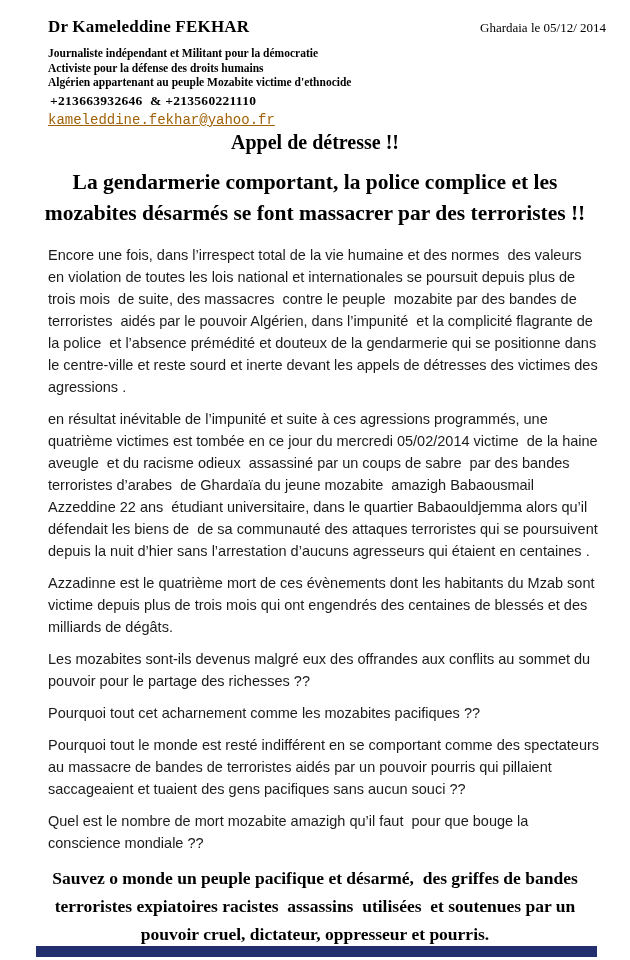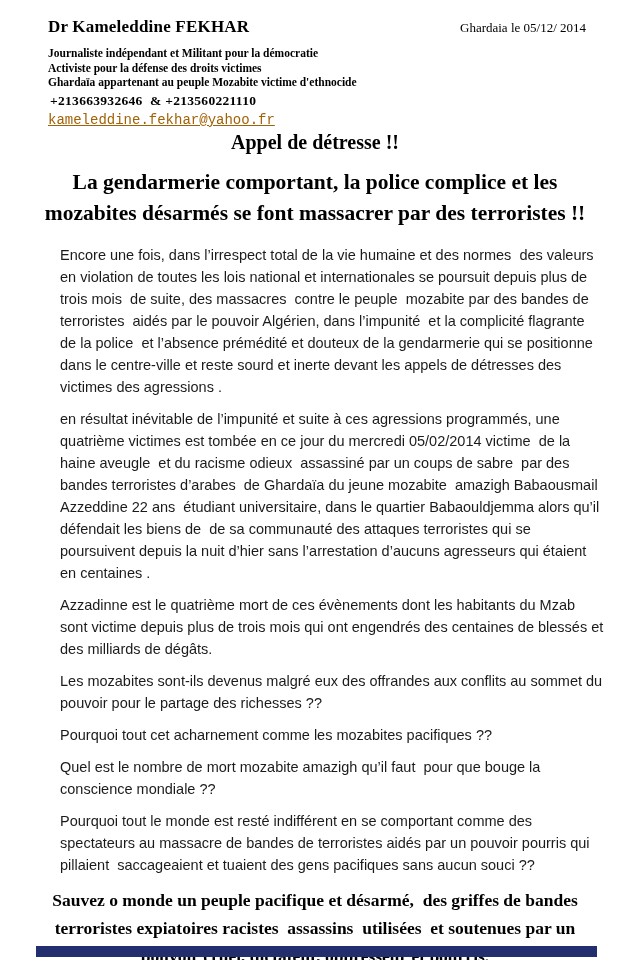--- a/index.html
+++ b/index.html
@@ -9,21 +9,21 @@
     margin:0 auto;
     background:#ffffff;
     font-family:"Liberation Serif", serif;
     color:#000;
     overflow:hidden;
   }
   .header-row {
     display:flex;
     justify-content:space-between;
     align-items:flex-start;
-    padding:16px 44px 0 48px;
+    padding:16px 24px 0 48px;
   }
   .author-name {
     font-weight:bold;
     font-size:17px;
     line-height:22px;
     letter-spacing:0.2px;
   }
   .doc-date {
     font-size:13px;
     line-height:20px;
@@ -68,21 +68,21 @@
     line-height:31px;
   }
   .body-text {
     padding:15px 26px 0 48px;
     font-family:"Liberation Sans", sans-serif;
     font-size:14.5px;
     line-height:22px;
     color:#1b1b1b;
   }
   .body-text p {
-    margin:0 0 10px 12px;
+    margin:0 0 10px 0;
     white-space:pre-wrap;
   }
   .closing-appeal {
     margin:4px auto 0;
     max-width:566px;
     font-family:"Liberation Serif", serif;
     font-weight:bold;
     font-size:17.5px;
     line-height:28px;
     text-align:center;
@@ -100,41 +100,41 @@
 
 <div class="page">
 
   <div class="header-row">
     <div class="author-name">Dr Kameleddine FEKHAR</div>
     <div class="doc-date">Ghardaia le 05/12/ 2014</div>
   </div>
 
   <div class="credentials">
     <div>Journaliste indépendant et Militant pour la démocratie</div>
-    <div>Activiste pour la défense des droits victimes</div>
-    <div>Ghardaïa appartenant au peuple Mozabite victime d'ethnocide</div>
+    <div>Activiste pour la défense des droits humains</div>
+    <div>Algérien appartenant au peuple Mozabite victime d'ethnocide</div>
   </div>
 
   <div class="phone-line">+213663932646  &amp; +213560221110</div>
 
   <div class="email-line">
     <span class="email-link" style="color: #a16207; font-family: Liberation Mono, monospace;">kameleddine.fekhar@yahoo.fr</span>
   </div>
 
   <div class="subject-title">Appel de détresse !!</div>
 
   <div class="headline-title">La gendarmerie comportant, la police complice et les mozabites désarmés se font massacrer par des terroristes !!</div>
 
   <div class="body-text">
     <p>Encore une fois, dans l’irrespect total de la vie humaine et des normes  des valeurs  en violation de toutes les lois national et internationales se poursuit depuis plus de trois mois  de suite, des massacres  contre le peuple  mozabite par des bandes de terroristes  aidés par le pouvoir Algérien, dans l’impunité  et la complicité flagrante de la police  et l’absence prémédité et douteux de la gendarmerie qui se positionne dans le centre-ville et reste sourd et inerte devant les appels de détresses des victimes des agressions .</p>
     <p>en résultat inévitable de l’impunité et suite à ces agressions programmés, une quatrième victimes est tombée en ce jour du mercredi 05/02/2014 victime  de la haine aveugle  et du racisme odieux  assassiné par un coups de sabre  par des bandes terroristes d’arabes  de Ghardaïa du jeune mozabite  amazigh Babaousmail  Azzeddine 22 ans  étudiant universitaire, dans le quartier Babaouldjemma alors qu’il défendait les biens de  de sa communauté des attaques terroristes qui se poursuivent depuis la nuit d’hier sans l’arrestation d’aucuns agresseurs qui étaient en centaines .</p>
     <p>Azzadinne est le quatrième mort de ces évènements dont les habitants du Mzab sont victime depuis plus de trois mois qui ont engendrés des centaines de blessés et des milliards de dégâts.</p>
     <p>Les mozabites sont-ils devenus malgré eux des offrandes aux conflits au sommet du pouvoir pour le partage des richesses ??</p>
     <p>Pourquoi tout cet acharnement comme les mozabites pacifiques ??</p>
+    <p>Pourquoi tout le monde est resté indifférent en se comportant comme des spectateurs au massacre de bandes de terroristes aidés par un pouvoir pourris qui pillaient  saccageaient et tuaient des gens pacifiques sans aucun souci ??</p>
     <p>Quel est le nombre de mort mozabite amazigh qu’il faut  pour que bouge la conscience mondiale ??</p>
-    <p>Pourquoi tout le monde est resté indifférent en se comportant comme des spectateurs au massacre de bandes de terroristes aidés par un pouvoir pourris qui pillaient  saccageaient et tuaient des gens pacifiques sans aucun souci ??</p>
   </div>
 
   <div class="closing-appeal">Sauvez o monde un peuple pacifique et désarmé,  des griffes de bandes terroristes expiatoires racistes  assassins  utilisées  et soutenues par un pouvoir cruel, dictateur, oppresseur et pourris.</div>
 
   <div class="footer-bar" style="background: rgb(35, 46, 110);"></div>
 
 </div>
 
 </body></html>

